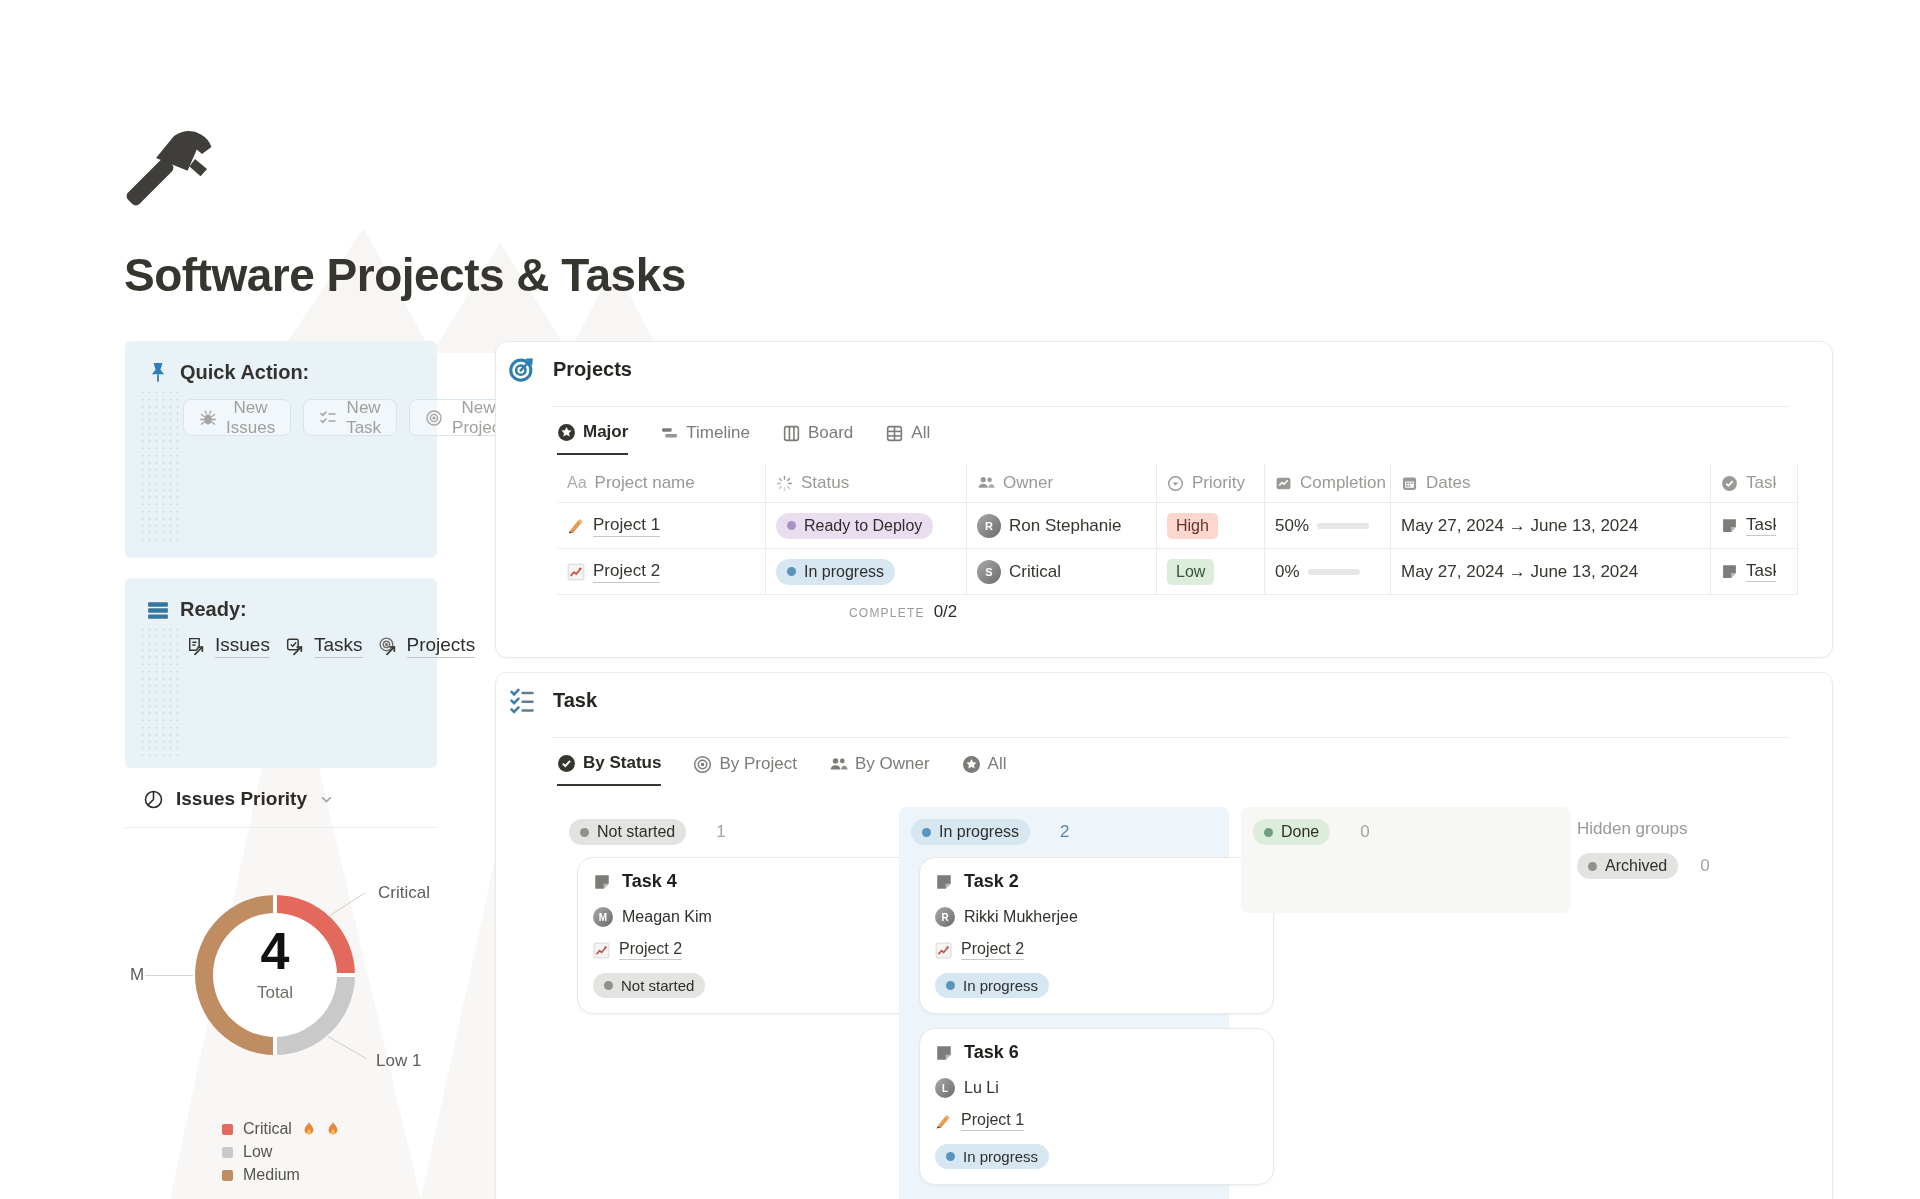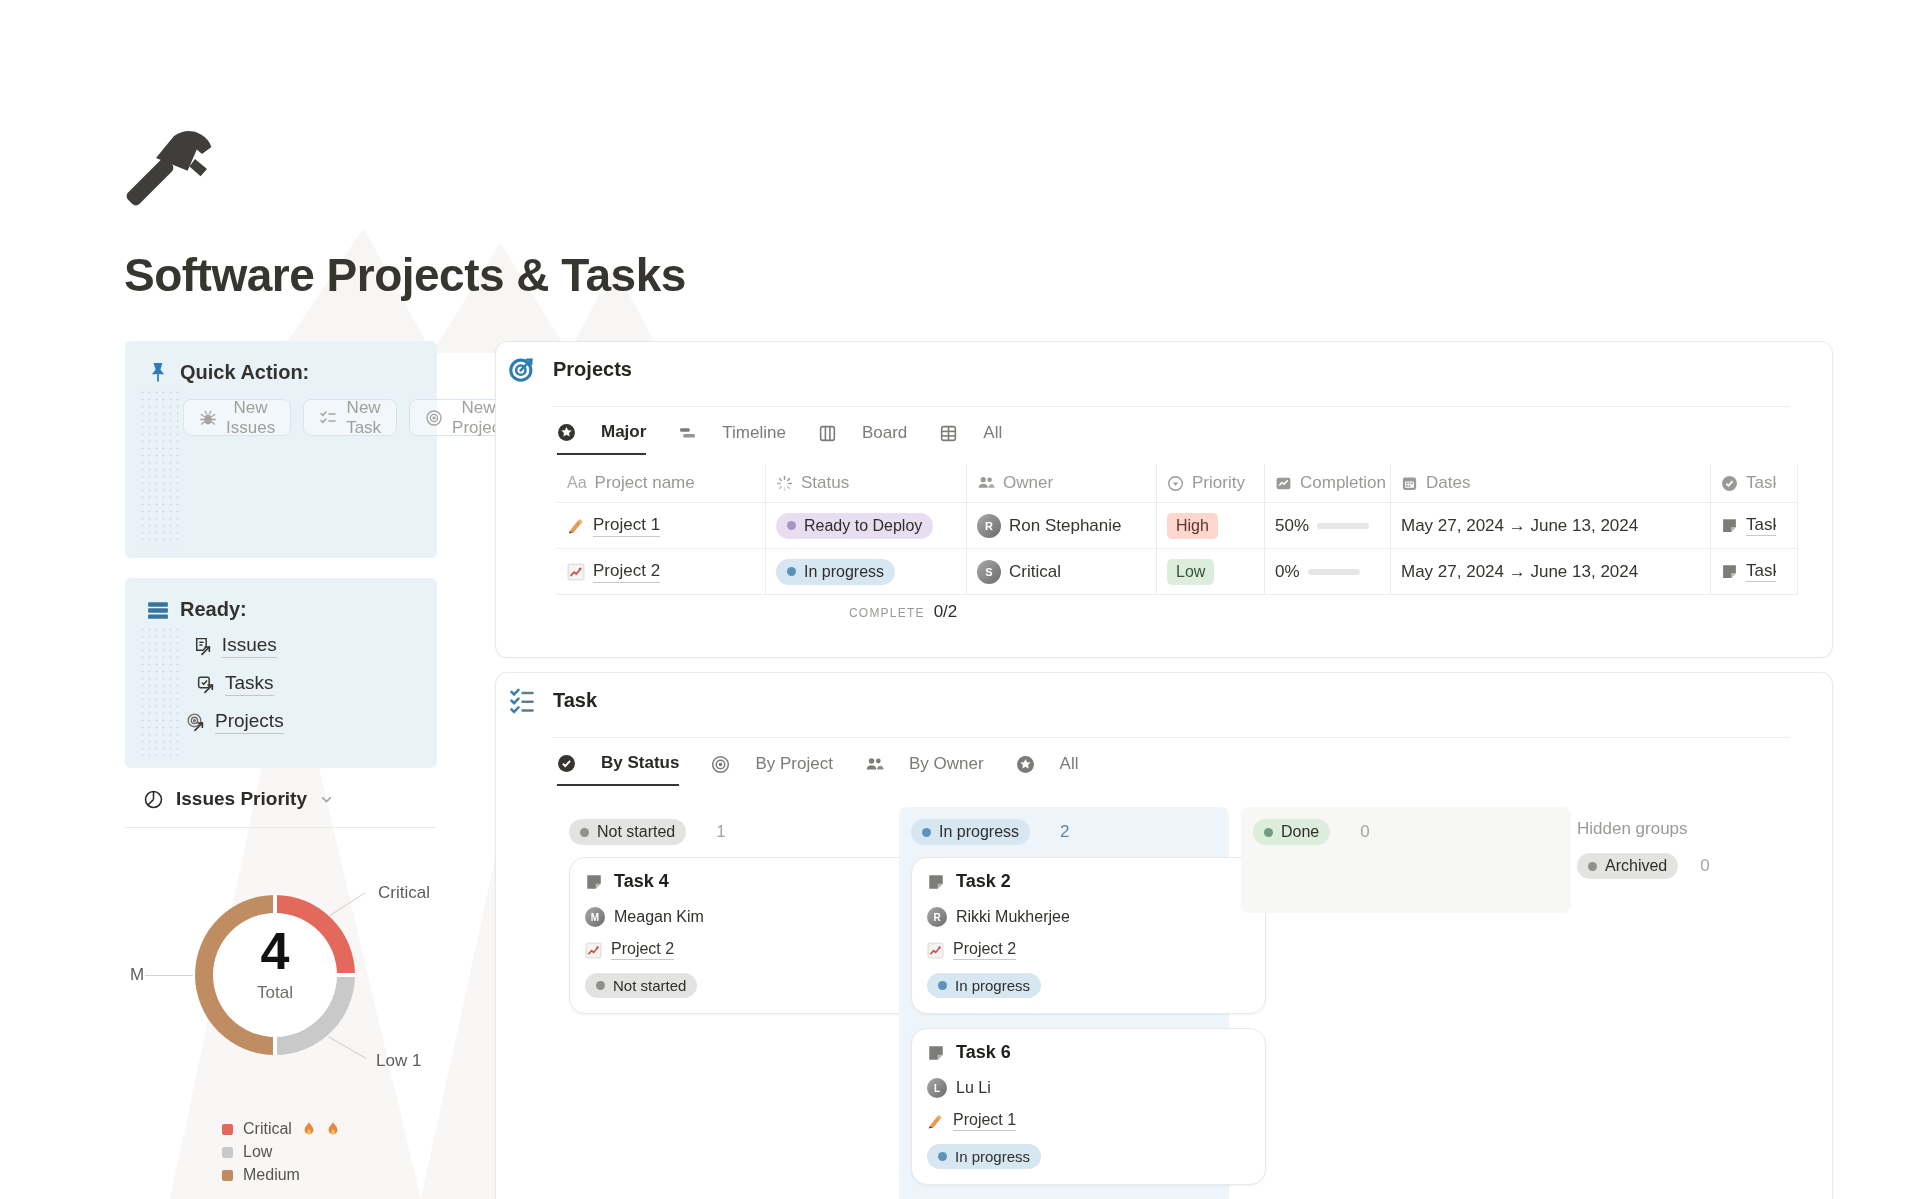--- a/index.html
+++ b/index.html
@@ -26,21 +26,21 @@
   .side-box::before { content:""; position:absolute; left:14px; top:48px; bottom:12px; width:40px;
     background-image:radial-gradient(#cfe0e9 1.2px, transparent 1.3px); background-size:7px 7px; opacity:.8; }
   #qa-box { top:341px; height:217px; }
   #view-box { top:578px; height:190px; }
   .side-head { display:flex; align-items:center; gap:11px; padding:20px 0 0 22px; }
   .side-head .t { font-size:20px; font-weight:700; color:#33322e; }
   .qa-btns { position:absolute; left:58px; top:58px; display:flex; align-items:flex-start; gap:12px; }
   .qa-btn { display:inline-flex; align-items:center; gap:9px; height:37px; padding:0 15px;
     border:1px solid #d8e5ec; border-radius:8px; background:rgba(255,255,255,.38);
     color:#a1a09c; font-size:17px; cursor:pointer; }
-  .view-links { position:absolute; left:60px; top:56px; display:flex; flex-direction:column; gap:14px;align-items:center; }
+  .view-links { position:absolute; left:60px; top:56px; display:flex; gap:14px; }
   .vlink { display:inline-flex; align-items:center; gap:9px; font-size:19px; font-weight:500; color:#2f2e2b; cursor:pointer; }
   .vlink .txt { border-bottom:1px solid #c6c5c1; padding-bottom:1px; }
 
   #issues-priority { position:absolute; left:143px; top:788px; display:flex; align-items:center; gap:12px; cursor:pointer; }
   #issues-priority .t { font-size:19px; font-weight:700; color:#2c2b28; }
   #side-divider { position:absolute; left:125px; top:827px; width:312px; border-top:1px solid #ebebea; }
 
   
   #donut { position:absolute; left:195px; top:895px; width:160px; height:160px; border-radius:50%;
     background:conic-gradient(#ffffff 0 0.5%, #e2695c 0.5% 24.5%, #ffffff 24.5% 25.5%,
@@ -64,21 +64,21 @@
 
   
   .card { position:absolute; left:495px; width:1338px; background:#fff; border:1px solid #e9e9e7;
     border-radius:12px; box-shadow:0 1px 3px rgba(15,15,15,.04); }
   #projects-card { top:341px; height:317px; }
   #task-card { top:672px; height:545px; }
   .card-head { position:absolute; left:12px; top:13px; display:flex; align-items:center; gap:17px; }
   .card-head .t { font-size:20px; font-weight:700; color:#26251f; }
   .card-divider { position:absolute; left:56px; right:42px; top:64px; border-top:1px solid #ededec; }
   .tabs { position:absolute; left:61px; top:80px; display:flex; gap:32px; }
-  .tab { display:inline-flex; align-items:center; gap:25px; font-size:17px; color:#7c7b77;
+  .tab { display:inline-flex; align-items:center; gap:7px; font-size:17px; color:#7c7b77;
     padding-bottom:11px; cursor:pointer; }
   .tab.active { color:#2b2a25; font-weight:700; border-bottom:2px solid #37352f; }
 
   
   #ptable { position:absolute; left:61px; top:122px; width:1241px; }
   .trow { display:flex; }
   .tcell { display:flex; align-items:center; gap:8px; padding:0 10px; border-right:1px solid #ececeb;
     white-space:nowrap; overflow:hidden; }
   .thead .tcell { height:38px; color:#9a9995; font-size:17px; cursor:pointer; }
   .tbody .trow { border-top:1px solid #ececeb; }
@@ -116,21 +116,21 @@
   .w50 { width:50%; } .w0 { width:0%; }
 
   
   .kcol { position:absolute; top:134px; width:330px; border-radius:8px; }
   #kcol-0 { left:61px; }
   #kcol-1 { left:403px; background:#edf4fa; height:404px; }
   #kcol-2 { left:745px; background:#f7f7f5; height:106px; }
   .kcol-head { display:flex; align-items:center; gap:30px; padding:12px 12px 10px 12px; }
   .count { font-size:17px; color:#a5a4a0; }
   .count.blue { color:#5b86ab; }
-  .kcard { margin:2px 12px 14px 12px; width:355px; background:#fff; border:1px solid #e9e9e7;
+  .kcard { margin:2px 12px 14px 20px; width:355px; background:#fff; border:1px solid #e9e9e7;
     border-radius:16px; box-shadow:0 1px 3px rgba(15,15,15,.05); padding:13px 15px 15px 15px; cursor:pointer; }
   .kcard .title { display:flex; align-items:center; gap:11px; font-size:18px; font-weight:600;
     color:#211f1c; margin-bottom:15px; }
   .kcard .row { display:flex; align-items:center; gap:9px; font-size:16px; color:#32302c; margin-bottom:13px; }
   .kcard .row .plink { font-size:16px; }
   .kcard .pill { height:25px; font-size:15px; }
   #hidden-groups { position:absolute; left:1081px; top:146px; }
   #hidden-groups .hg { font-size:17px; color:#9b9a97; }
   #hidden-groups .hg-row { margin-top:14px; display:flex; align-items:center; gap:22px; }
   .icon { flex:0 0 auto; display:inline-flex; }

